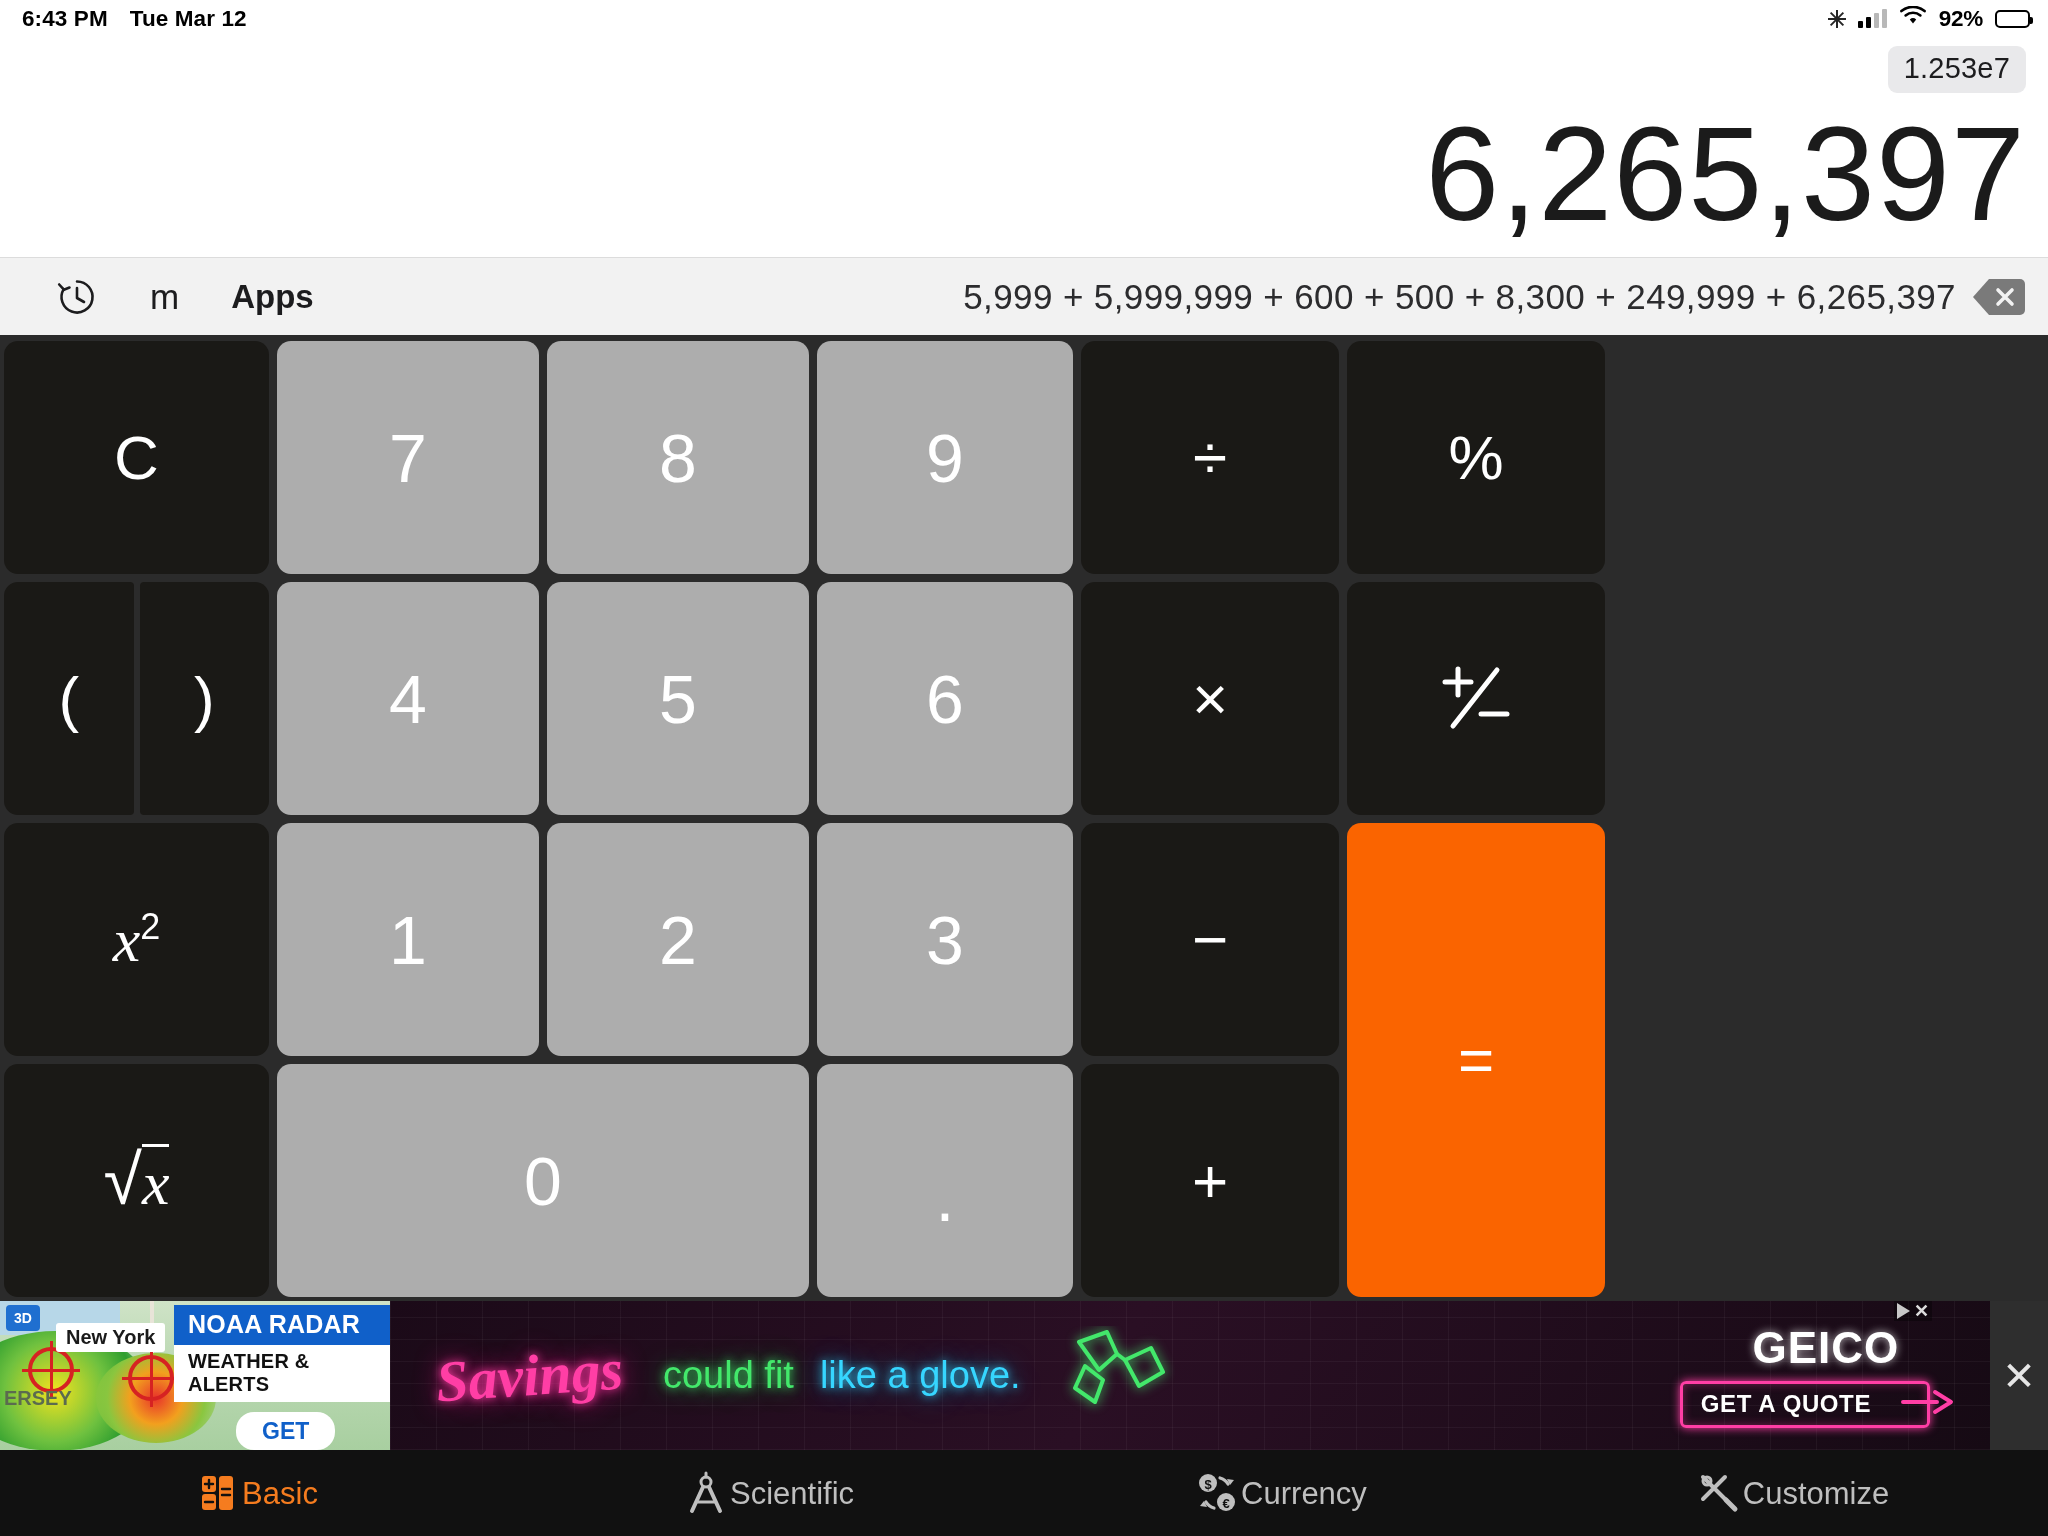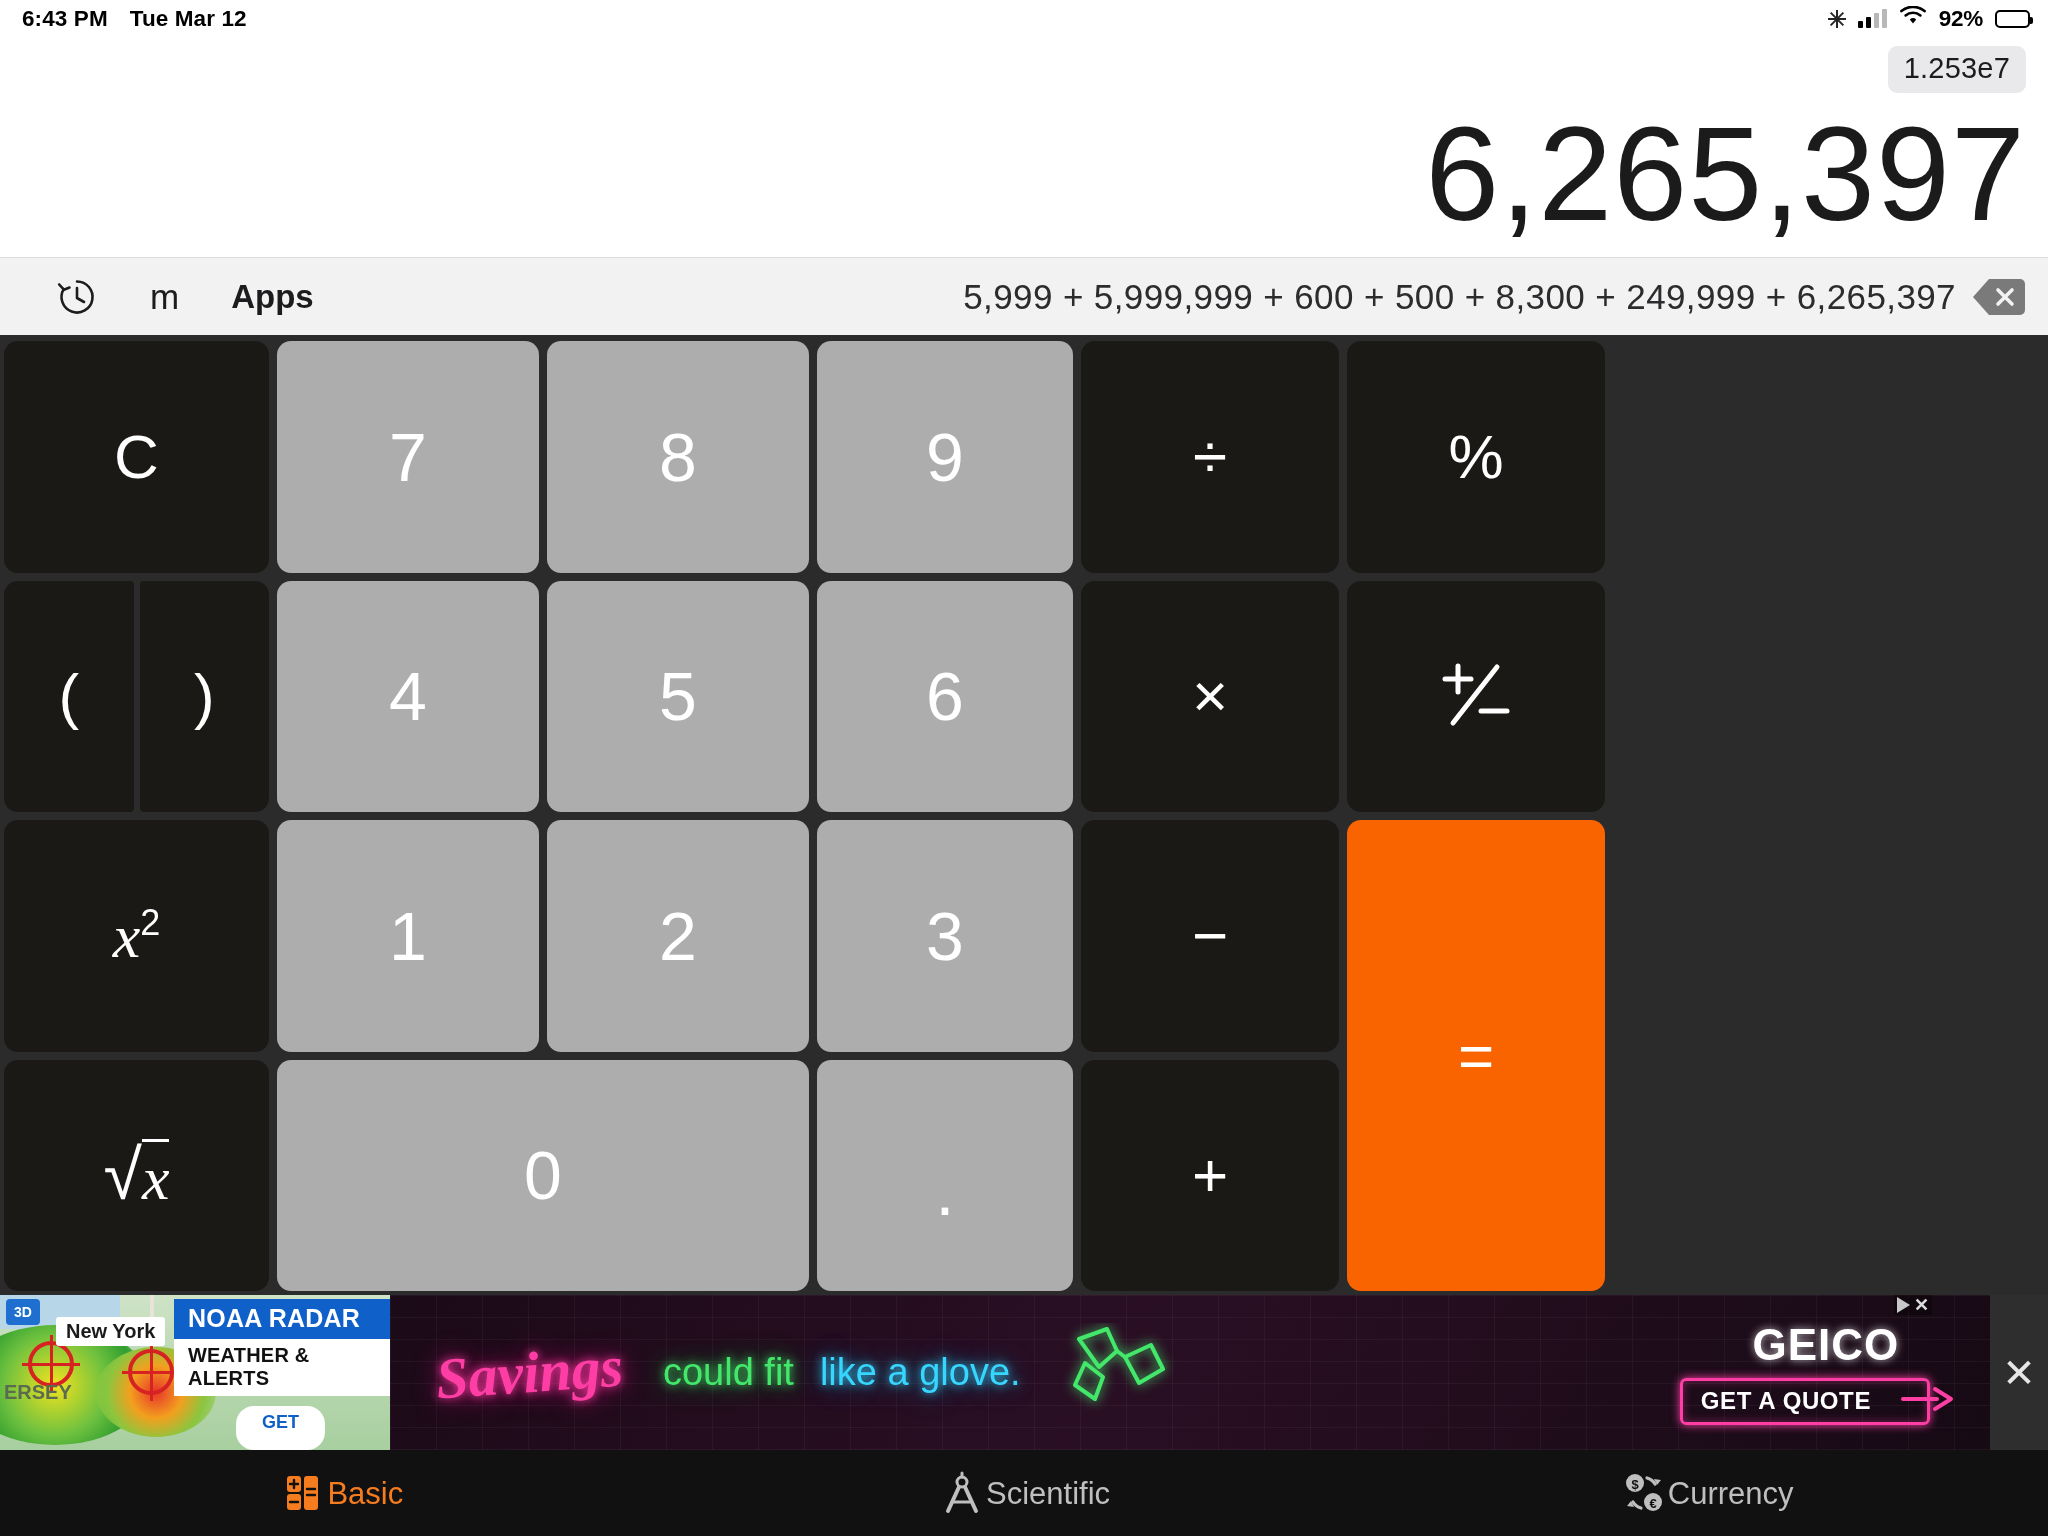--- a/index.html
+++ b/index.html
@@ -192,22 +192,22 @@
   .ad-tag1 {
     background: #1060c9; color: #fff; font-size: 25px; font-weight: 800;
     padding: 5px 14px 6px; width: 100%; letter-spacing: .2px;
   }
   .ad-tag2 {
     background: #ffffff; color: #111; font-size: 20px; font-weight: 800;
     padding: 5px 14px 6px; width: 100%; letter-spacing: .2px;
   }
   .ad-get {
     margin: 10px 0 0 62px; background: #ffffff; color: #1060c9;
-    font-size: 18px; font-weight: 800; border-radius: 18px;
-    padding: 6px 26px 17px;
+    font-size: 23px; font-weight: 800; border-radius: 18px;
+    padding: 6px 26px 5px;
   }
   .ad-geico {
     flex: 1 1 auto; position: relative; overflow: hidden;
     background: #12060f;
     background-image:
       repeating-linear-gradient(0deg, rgba(255,255,255,.045) 0 1px, transparent 1px 22px),
       repeating-linear-gradient(90deg, rgba(255,255,255,.045) 0 1px, transparent 1px 46px),
       linear-gradient(120deg,#1b0a18 0%, #2a0f24 45%, #160a14 100%);
     display: flex; align-items: center;
   }
@@ -526,16 +526,26 @@
           <path d="M27 9a13 13 0 0 1 8 6" stroke="#bfbfbf" stroke-width="3.2" fill="none" stroke-linecap="round"></path>
           <path d="M37 16l-3-6 7 1" fill="#bfbfbf"></path>
           <path d="M21 39a13 13 0 0 1-8-6" stroke="#bfbfbf" stroke-width="3.2" fill="none" stroke-linecap="round"></path>
           <path d="M11 32l3 6-7-1" fill="#bfbfbf"></path>
         </svg>
       </span>
       <span class="tab-label">Currency</span>
     </div>
 
 
+    <div class="tab">
+      <span class="tabicon">
+        <svg viewBox="0 0 48 48" width="48" height="48">
+          <path d="M8 8l22 22M30 8L8 30" stroke="#bfbfbf" stroke-width="4" stroke-linecap="round"></path>
+          <path d="M31 31l9 9" stroke="#bfbfbf" stroke-width="5" stroke-linecap="round"></path>
+          <circle cx="12" cy="12" r="4" fill="none" stroke="#bfbfbf" stroke-width="3"></circle>
+        </svg>
+      </span>
+      <span class="tab-label">Customize</span>
+    </div>
 
   </div>
 
 </div>
 
 </body></html>

